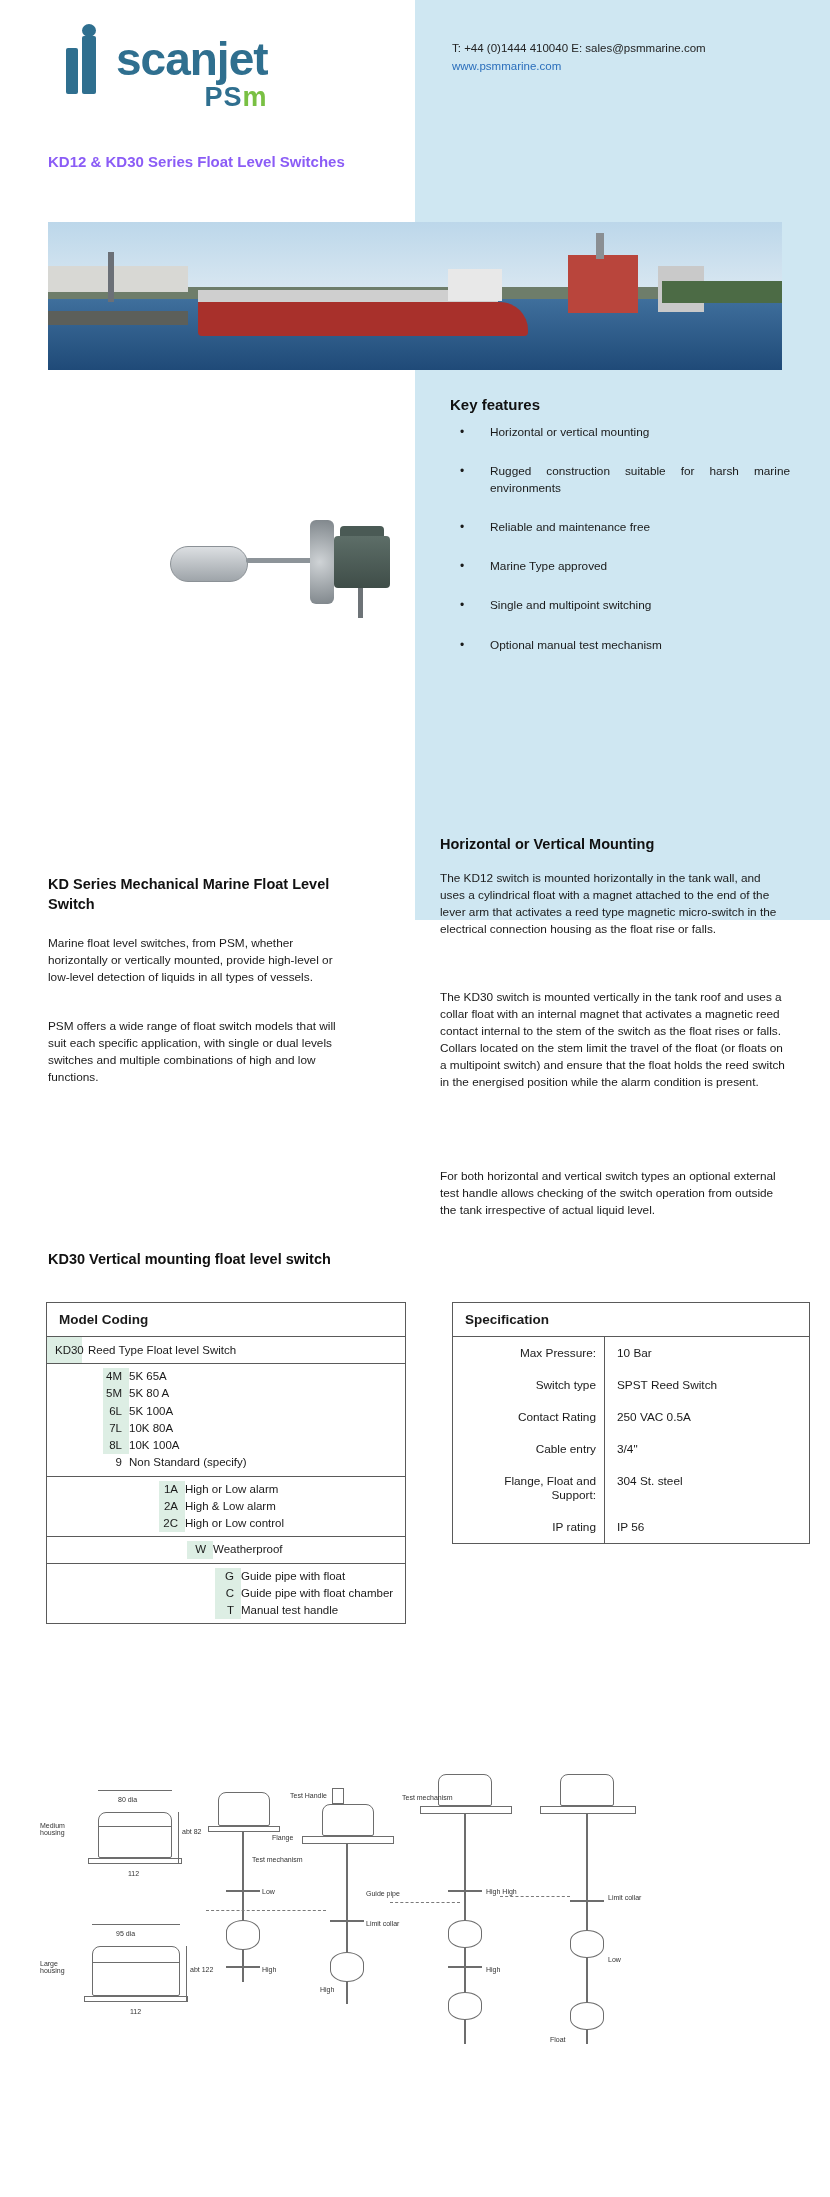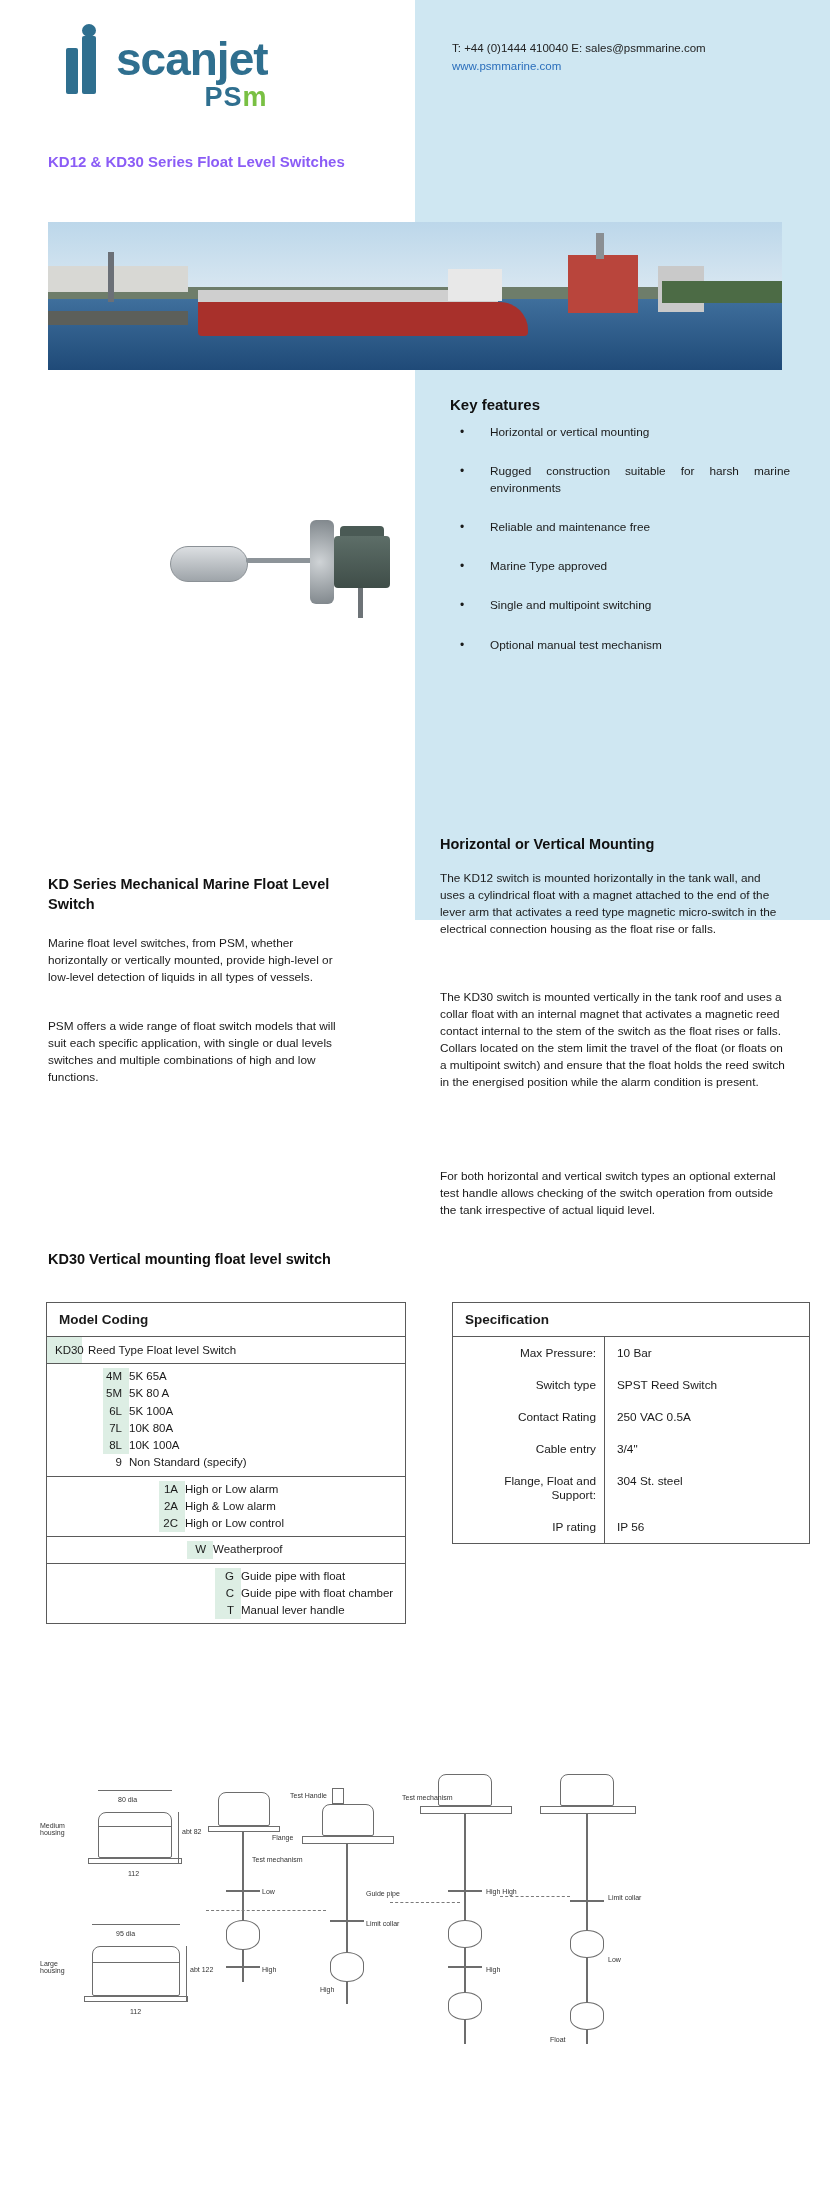--- a/index.html
+++ b/index.html
@@ -419,21 +419,21 @@
           <div class="mt-label">Guide pipe with float</div>
         </div>
       <div class="mt-line">
           <div class="mt-ind4"></div>
           <div class="mt-code">C</div>
           <div class="mt-label">Guide pipe with float chamber</div>
         </div>
       <div class="mt-line">
           <div class="mt-ind4"></div>
           <div class="mt-code">T</div>
-          <div class="mt-label">Manual lever handle</div>
+          <div class="mt-label">Manual test handle</div>
         </div>
     </div>
   </div>
 
   <div class="spec-table">
     <div class="sp-title">Specification</div>
     <div class="sp-row">
       <div class="sp-k">Max Pressure:</div>
       <div class="sp-v">10 Bar</div>
     </div>

